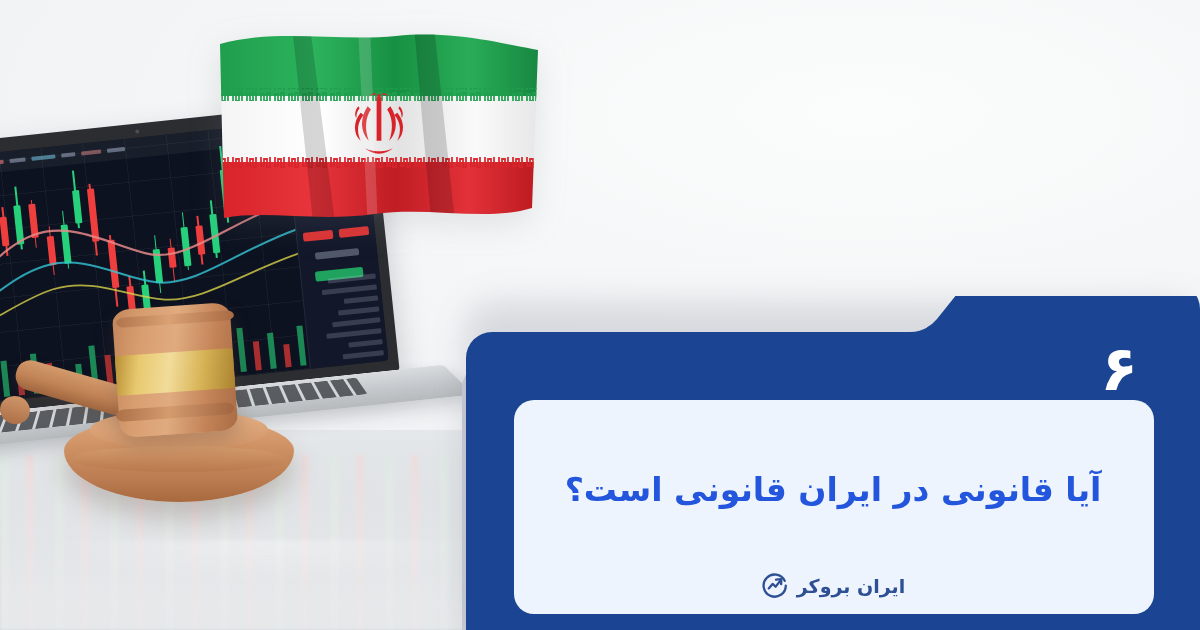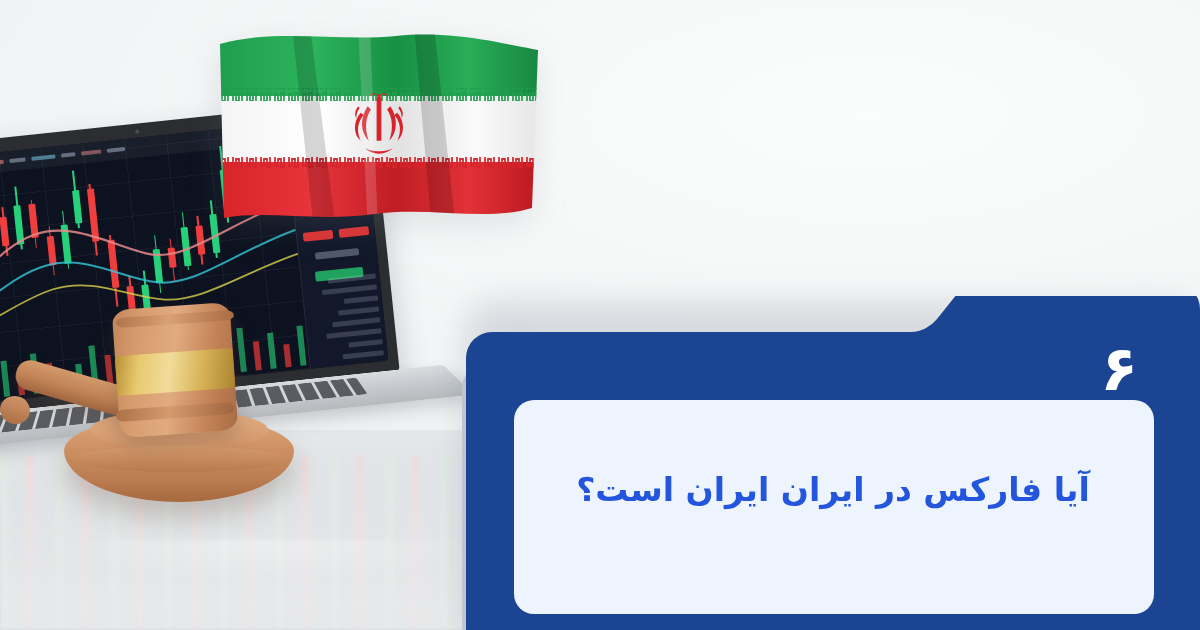--- a/index.html
+++ b/index.html
@@ -350,17 +350,25 @@
     <div class="folder">
       <svg class="folder-svg" width="734" height="368" viewBox="0 0 734 368" preserveAspectRatio="none">
         <path d="M0,62 a26,26 0 0 1 26,-26 h418 a36,36 0 0 0 27,-13 l20,-25 a30,30 0 0 1 23,-11 h194
                  a26,26 0 0 1 26,26 v345 h-734 Z" fill="#1b4593"></path>
       </svg>
 
       <div class="badge-num">۶</div>
 
       <div class="inner-panel"></div>
 
-      <div class="title">آیا فارکس در ایران ایران است؟</div>
-
+      <div class="title">آیا قانونی در ایران قانونی است؟</div>
+
+      <div class="brand">
+        <span class="brand-text">ایران بروکر</span>
+        <svg class="brand-icon" viewBox="0 0 28 28">
+          <path d="M24.6,9.2 a11.5,11.5 0 1 0 1.1,5.0" fill="none" stroke="#2d4f94" stroke-width="2.4" stroke-linecap="round"></path>
+          <polyline points="8,17 12,12.4 15.2,15.2 20.4,8.6" fill="none" stroke="#2d4f94" stroke-width="2.4" stroke-linecap="round" stroke-linejoin="round"></polyline>
+          <polyline points="15.6,8 21,7.4 20.9,12.6" fill="none" stroke="#2d4f94" stroke-width="2.4" stroke-linecap="round" stroke-linejoin="round"></polyline>
+        </svg>
+      </div>
     </div>
   </div>
 </div>
 
 </body></html>

